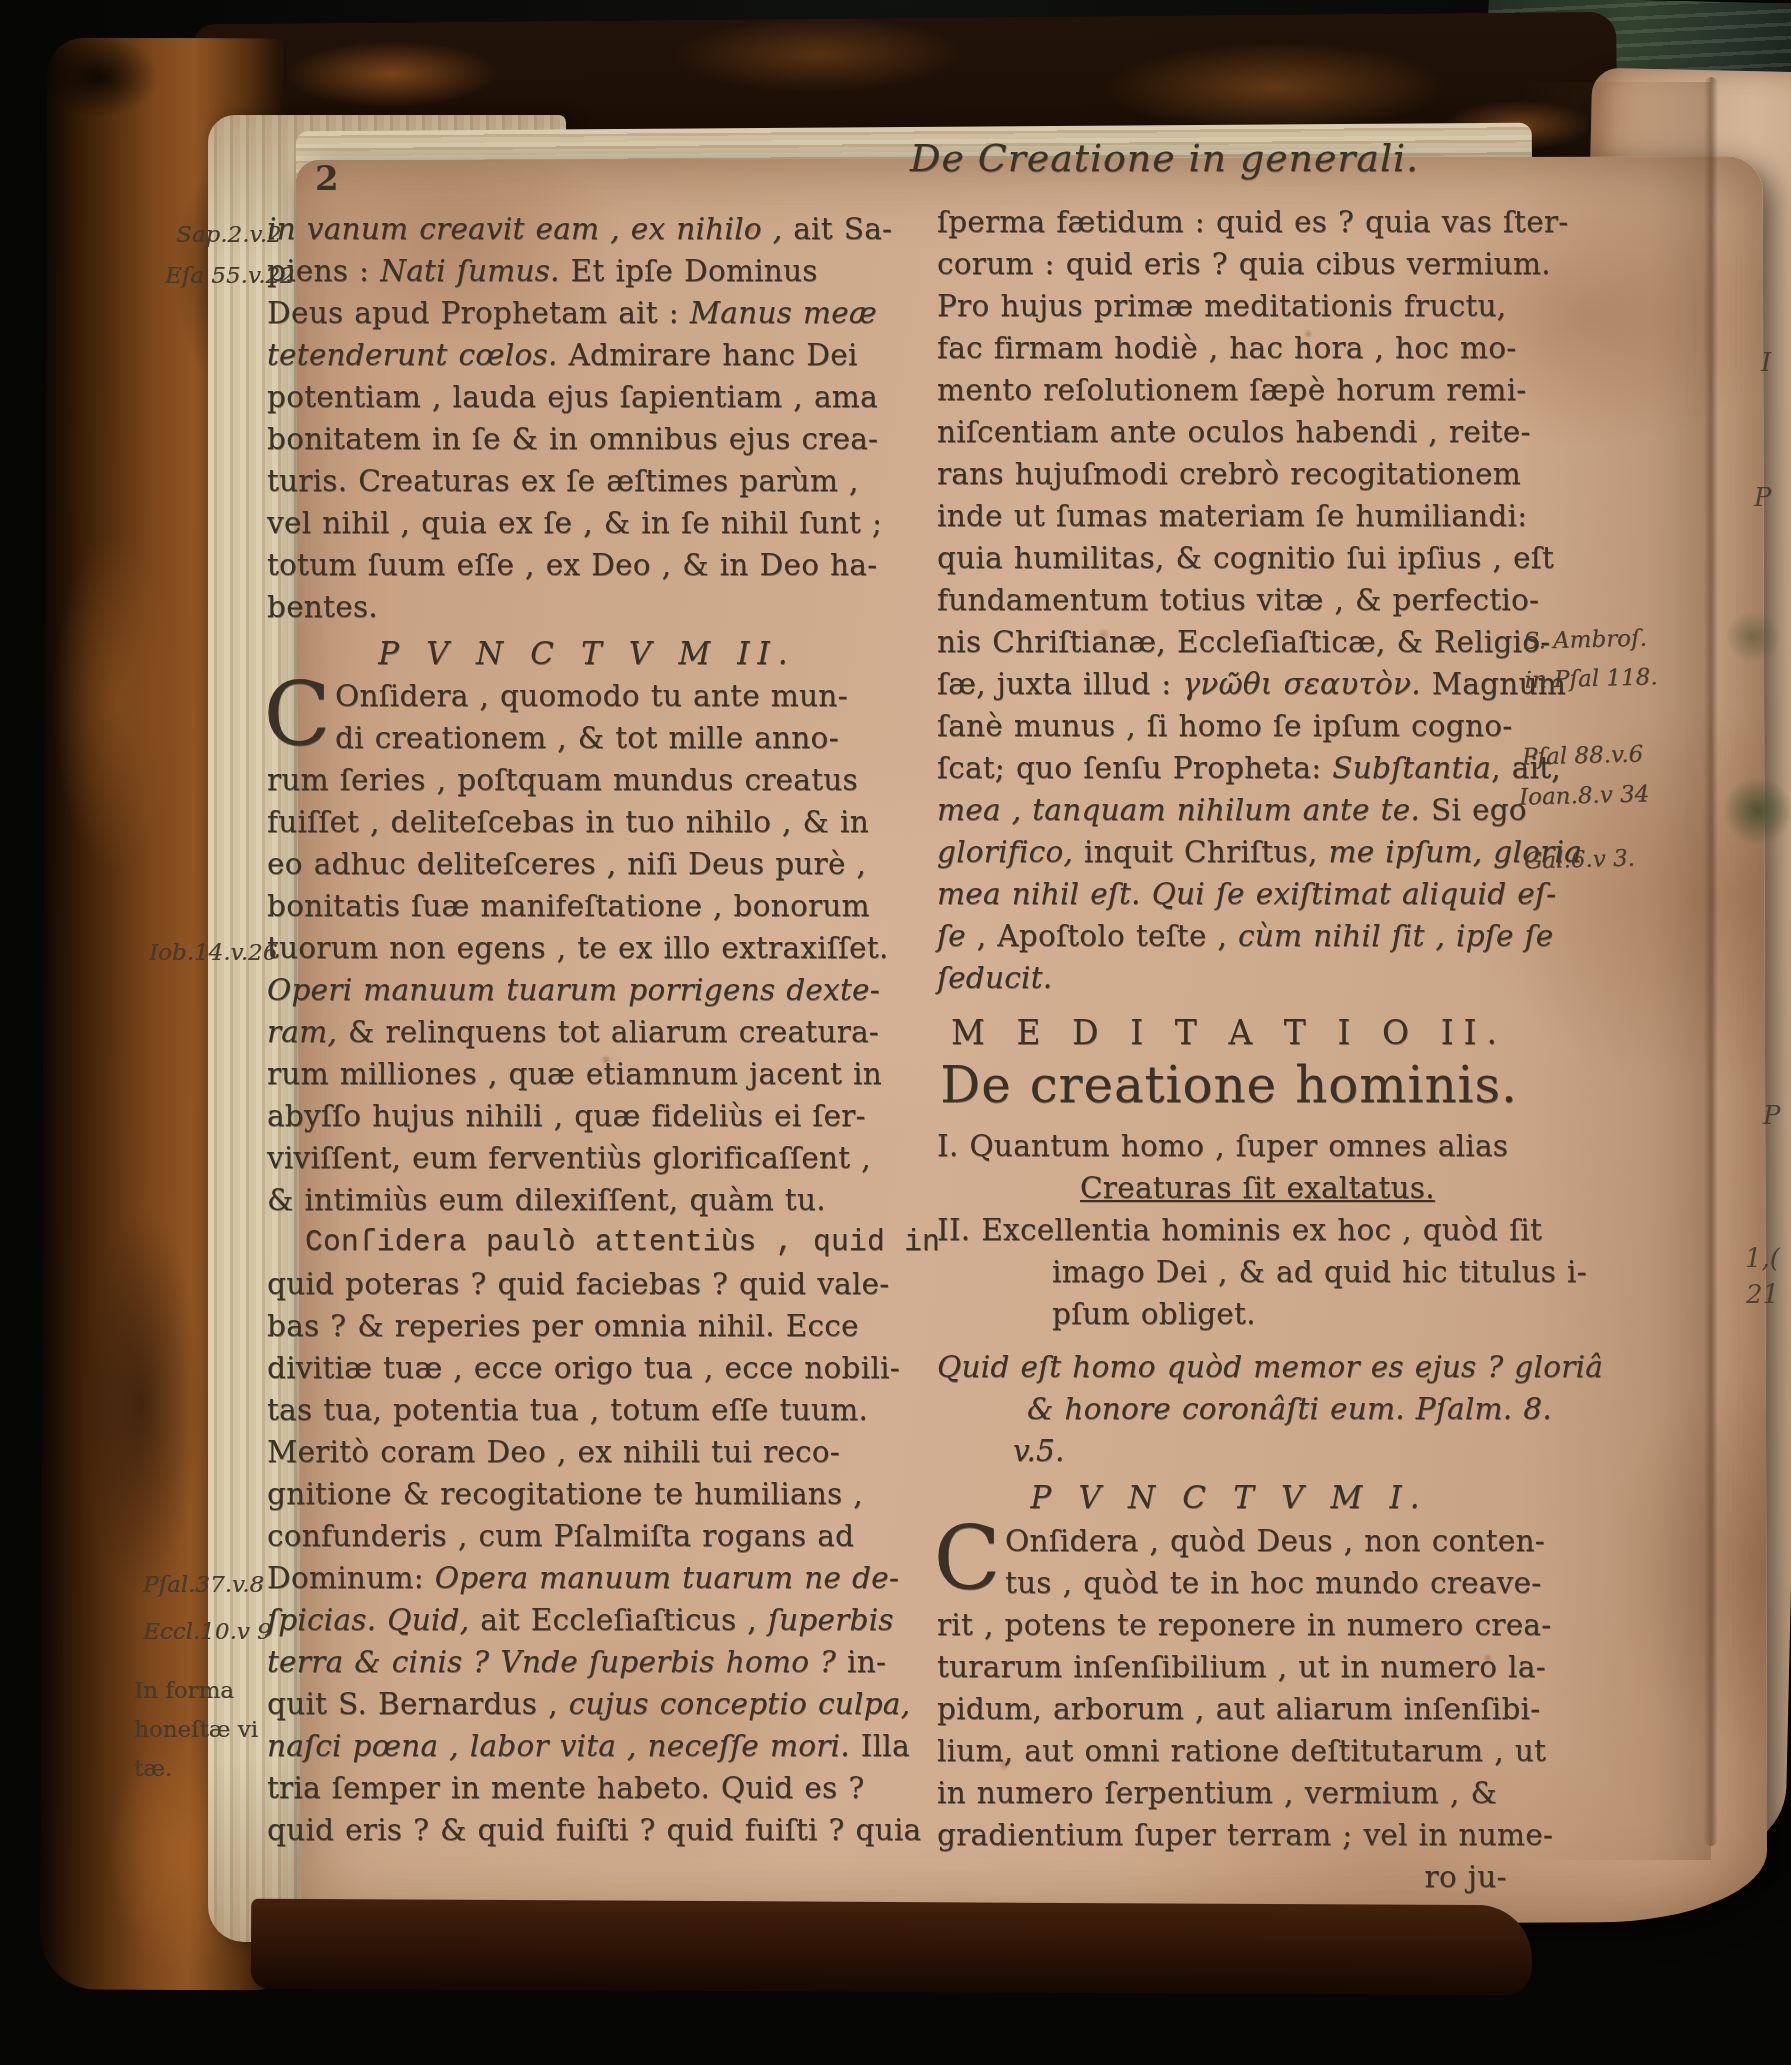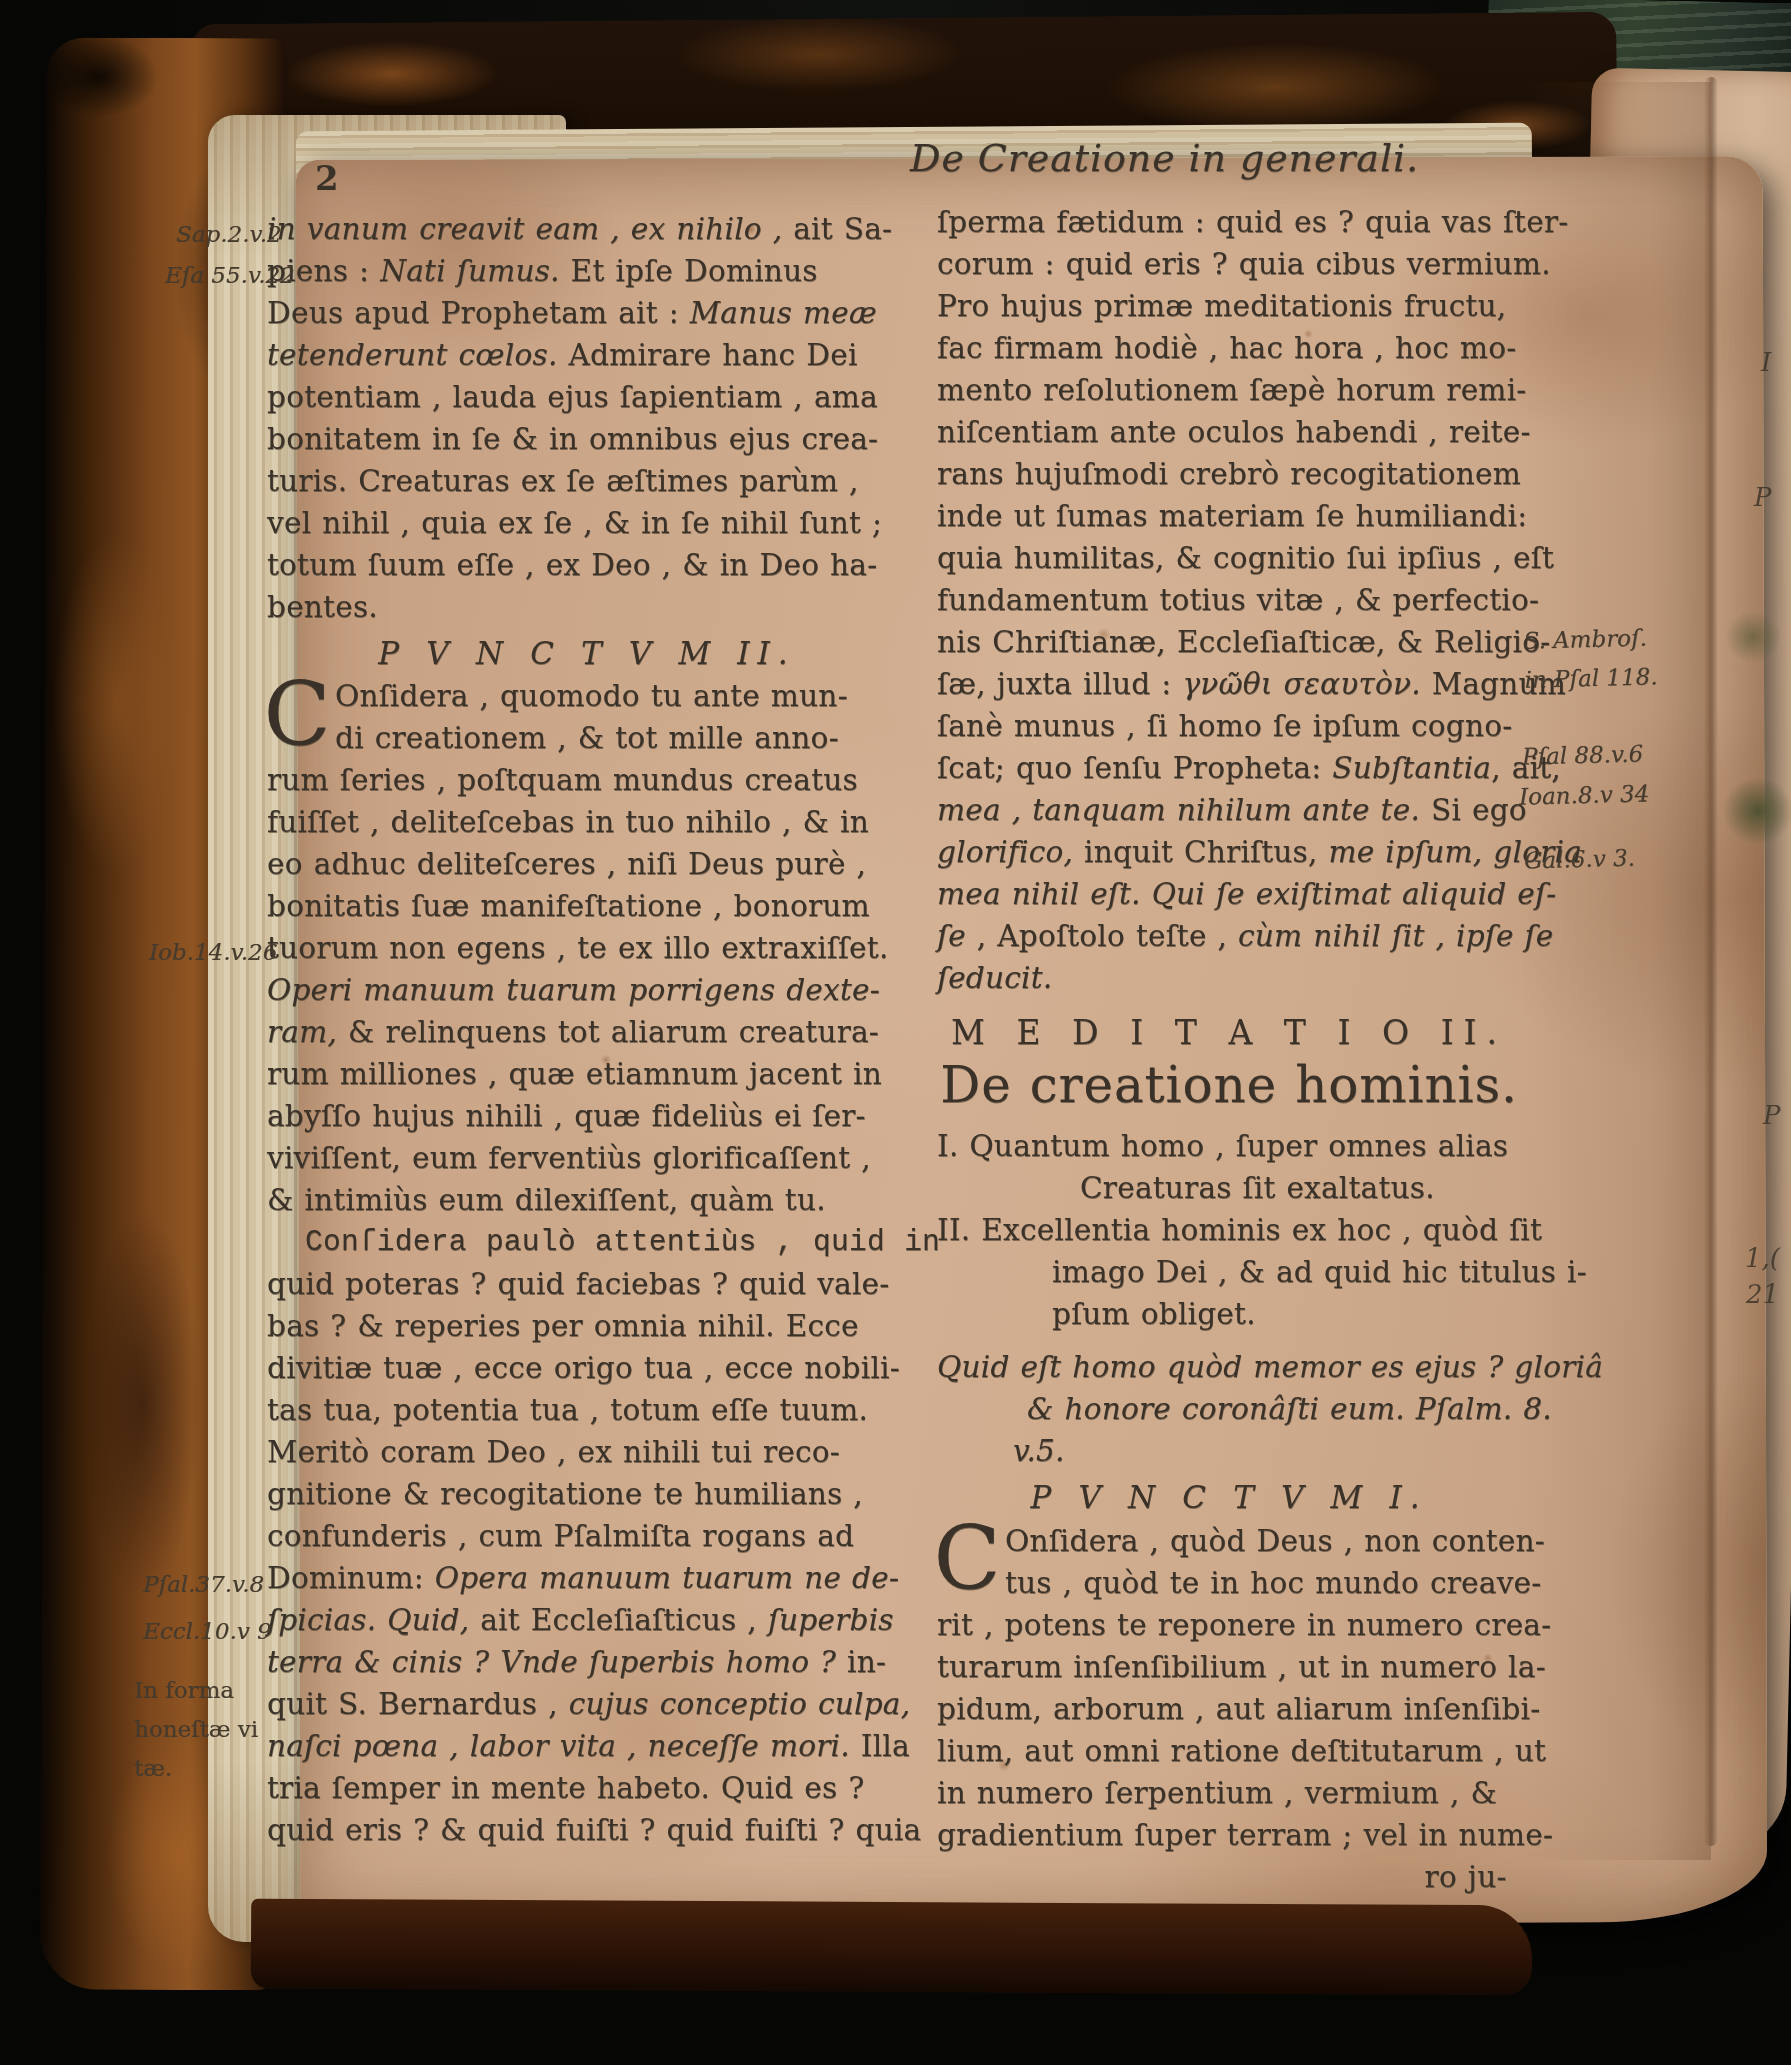--- a/index.html
+++ b/index.html
@@ -109,21 +109,21 @@
   .col{position:absolute;z-index:20;}
   .col-left{left:267px;top:208px;width:640px;}
   .col-right{left:937px;top:201px;width:584px;}
   .line{
     height:42px;line-height:42px;font-size:29.6px;white-space:nowrap;
     color:#3a3229;letter-spacing:0.2px;word-spacing:1.3px;
     text-shadow:0.4px 0.5px 0.6px rgba(44,35,24,.5);
   }
   .line em{font-style:italic;}
   .line.ind{padding-left:38px;font-family:Liberation Mono, monospace;}
-  .line.i2{padding-left:143px;}
+  .line.i2{padding-left:143px;text-decoration:underline;}
   .line.i3{padding-left:115px;}
   .line.i4{padding-left:90px;}
   .line.i5{padding-left:76px;}
   .line.sp{margin-top:11.6px;}
   .line.cw{text-align:right;padding-right:14.3px;}
   .line.hp{font-style:italic;letter-spacing:8px;text-align:center;font-size:31px;margin:3.6px 0 1.8px;}
   .line.hm{letter-spacing:9.9px;text-align:center;font-size:33px;margin-top:12.5px;}
   .line.hg{font-size:50px;height:57px;line-height:57px;text-align:center;letter-spacing:0.9px;margin:3.6px 0 10.7px;}
   .line.drop{position:relative;padding-left:68px;}
   .line.dropb{padding-left:68px;}

